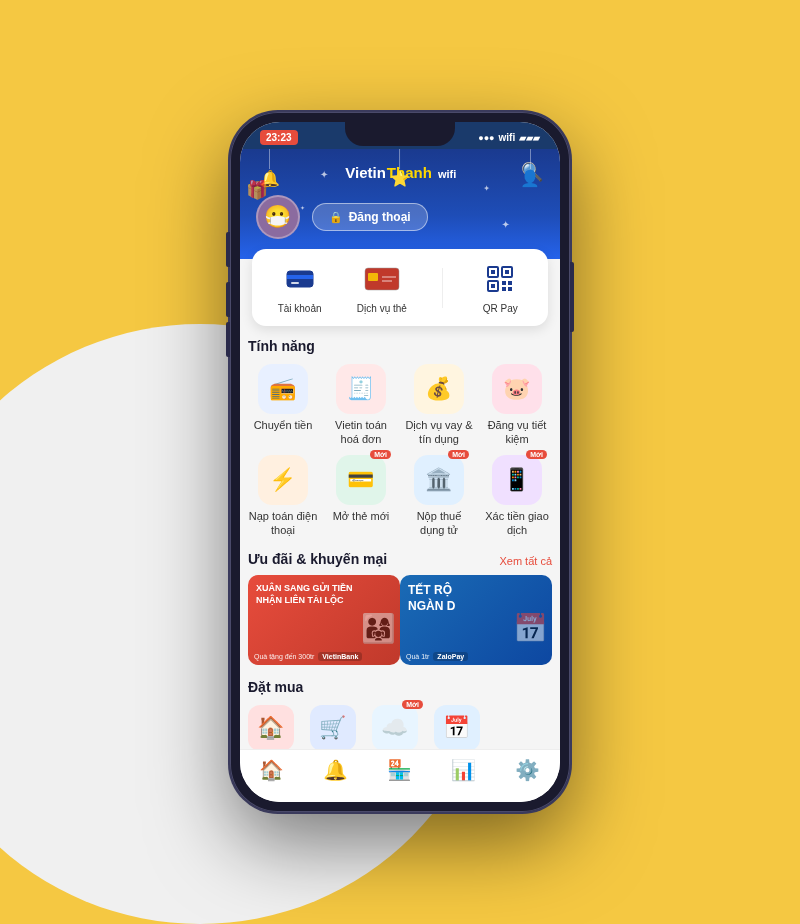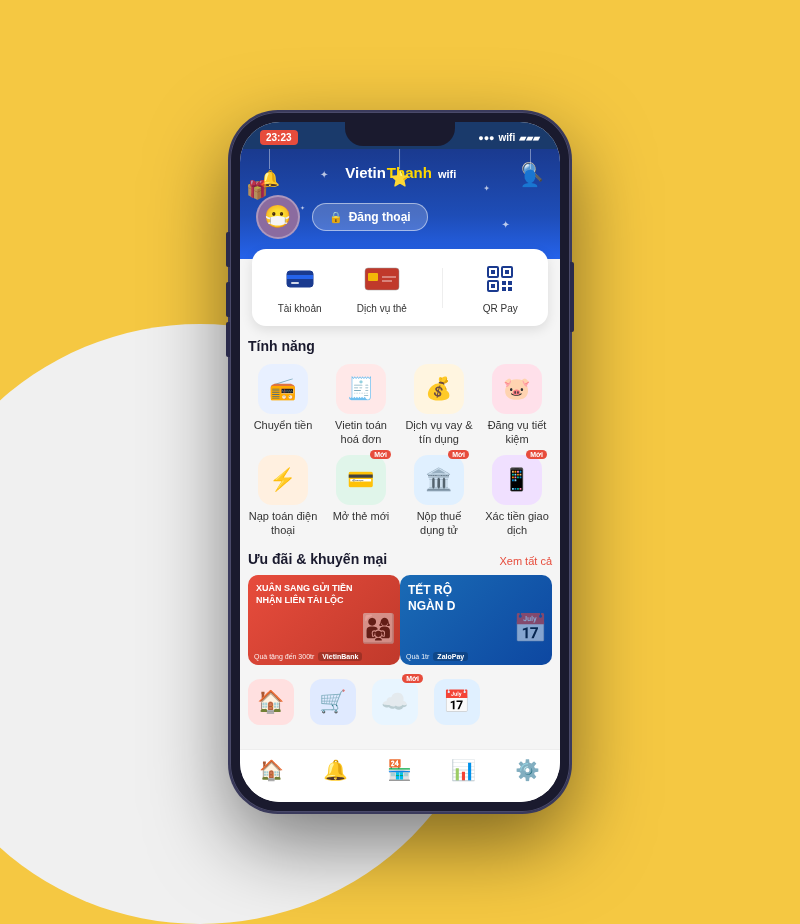--- a/index.html
+++ b/index.html
@@ -688,20 +688,21 @@
         <div class="promo-card promo-card-right">
           <div class="promo-text">TẾT RỘ<br>NGÀN D</div>
           <div style="position:absolute;bottom:20px;right:4px;font-size:28px;opacity:0.5;">📅</div>
           <div class="promo-bottom">
             <span class="promo-sub">Quà 1tr</span>
             <span class="promo-logo">ZaloPay</span>
           </div>
         </div>
       </div>
 
+      <div class="section-title">Đặt mua</div>
       <div class="dat-mua-items">
         <div class="dat-mua-item">
           <div class="dat-mua-icon house">
             <span>🏠</span>
           </div>
         </div>
         <div class="dat-mua-item">
           <div class="dat-mua-icon cart">
             <span>🛒</span>
           </div>

